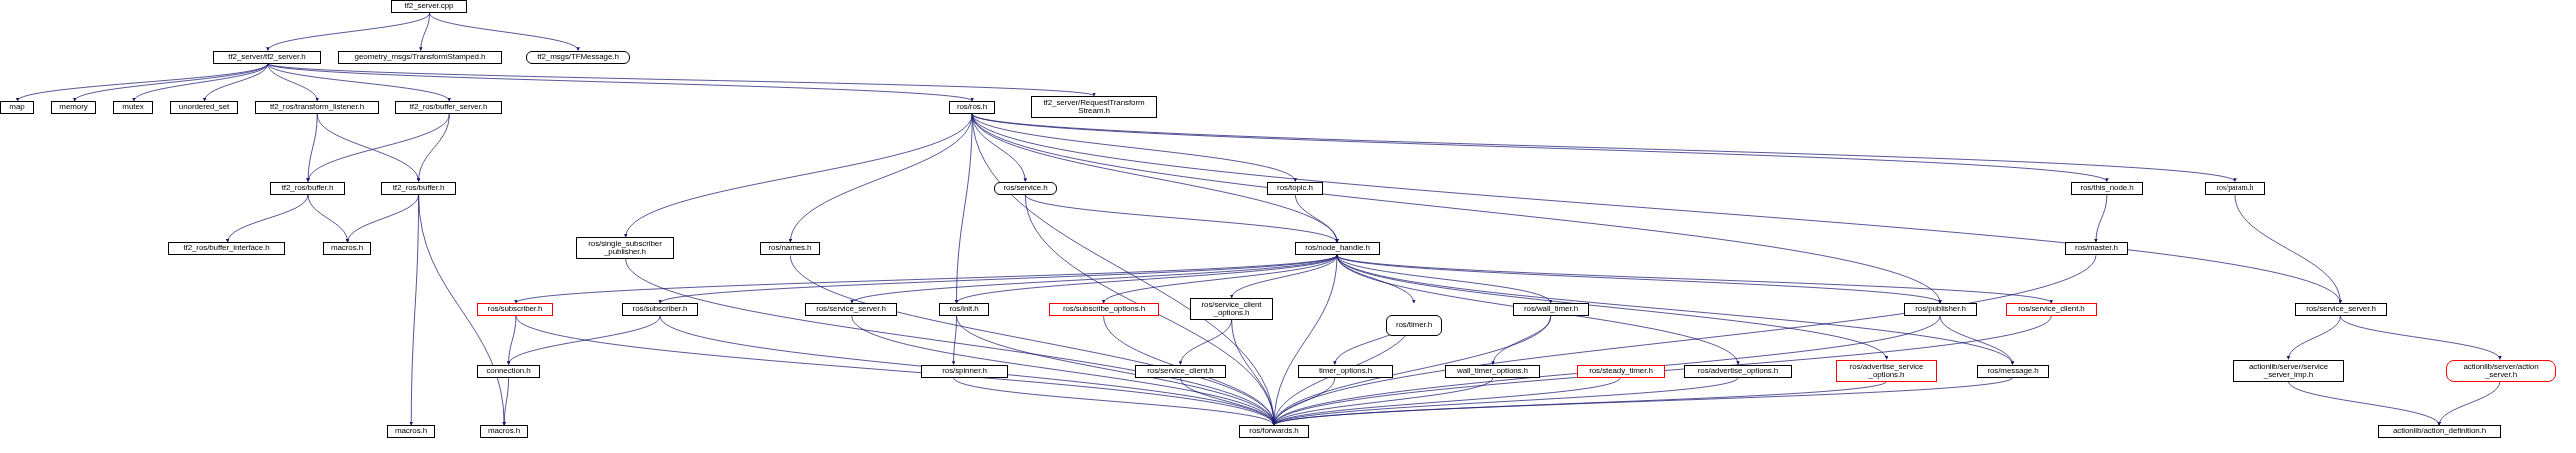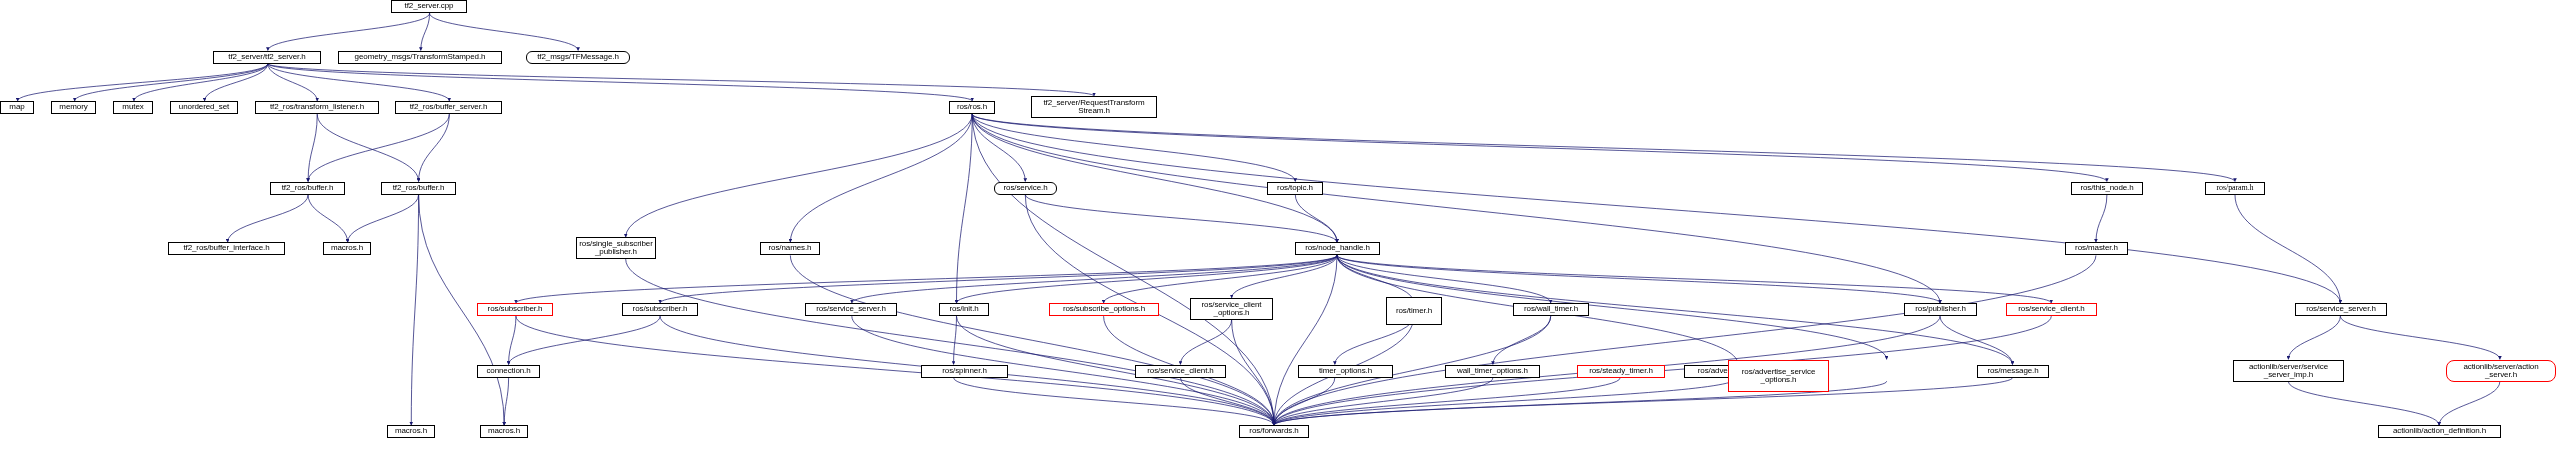--- a/index.html
+++ b/index.html
@@ -151,45 +151,45 @@
       <div class="node" style="left: 1031px; top: 96px; width: 126px; height: 22px;"><span>tf2_server/RequestTransform
 Stream.h</span></div>
       <div class="node" style="left: 270px; top: 182px; width: 75px; height: 13px;"><span>tf2_ros/buffer.h</span></div>
       <div class="node" style="left: 381px; top: 182px; width: 75px; height: 13px;"><span>tf2_ros/buffer.h</span></div>
       <div class="node" style="left: 994px; top: 182px; width: 63px; height: 13px; border-radius: 6px;"><span>ros/service.h</span></div>
       <div class="node" style="left: 1267px; top: 182px; width: 56px; height: 13px;"><span>ros/topic.h</span></div>
       <div class="node" style="left: 2071px; top: 182px; width: 72px; height: 13px;"><span>ros/this_node.h</span></div>
       <div class="node" style="left: 2205px; top: 182px; width: 60px; height: 13px; font-family: Liberation Serif, serif;"><span>ros/param.h</span></div>
       <div class="node" style="left: 168px; top: 242px; width: 117px; height: 13px;"><span>tf2_ros/buffer_interface.h</span></div>
       <div class="node" style="left: 323px; top: 242px; width: 48px; height: 13px;"><span>macros.h</span></div>
-      <div class="node" style="left: 576px; top: 237px; width: 80px; height: 22px;"><span>ros/single_subscriber
+      <div class="node" style="left: 576px; top: 237px; width: 98px; height: 22px;"><span>ros/single_subscriber
 _publisher.h</span></div>
       <div class="node" style="left: 760px; top: 242px; width: 60px; height: 13px;"><span>ros/names.h</span></div>
       <div class="node" style="left: 1295px; top: 242px; width: 85px; height: 13px;"><span>ros/node_handle.h</span></div>
       <div class="node" style="left: 2065px; top: 242px; width: 63px; height: 13px;"><span>ros/master.h</span></div>
       <div class="node red" style="left: 477px; top: 303px; width: 76px; height: 13px;"><span>ros/subscriber.h</span></div>
       <div class="node" style="left: 622px; top: 303px; width: 76px; height: 13px;"><span>ros/subscriber.h</span></div>
       <div class="node" style="left: 805px; top: 303px; width: 92px; height: 13px;"><span>ros/service_server.h</span></div>
       <div class="node" style="left: 931px; top: 303px; width: 50px; height: 13px; margin-left: 8px;"><span>ros/init.h</span></div>
       <div class="node red" style="left: 1049px; top: 303px; width: 110px; height: 13px;"><span>ros/subscribe_options.h</span></div>
       <div class="node" style="left: 1190px; top: 298px; width: 83px; height: 22px;"><span>ros/service_client
 _options.h</span></div>
-      <div class="node" style="left: 1386px; top: 297px; width: 56px; height: 28px;"><span>ros/timer.h</span></div>
+      <div class="node" style="left: 1386px; top: 315px; width: 56px; height: 21px; border-radius: 6px;"><span>ros/timer.h</span></div>
       <div class="node" style="left: 1513px; top: 303px; width: 76px; height: 13px;"><span>ros/wall_timer.h</span></div>
       <div class="node" style="left: 1904px; top: 303px; width: 73px; height: 13px;"><span>ros/publisher.h</span></div>
       <div class="node red" style="left: 2006px; top: 303px; width: 91px; height: 13px;"><span>ros/service_client.h</span></div>
       <div class="node" style="left: 2295px; top: 303px; width: 92px; height: 13px;"><span>ros/service_server.h</span></div>
       <div class="node" style="left: 477px; top: 365px; width: 63px; height: 13px;"><span>connection.h</span></div>
       <div class="node" style="left: 921px; top: 365px; width: 87px; height: 13px;"><span>ros/spinner.h</span></div>
       <div class="node" style="left: 1135px; top: 365px; width: 91px; height: 13px;"><span>ros/service_client.h</span></div>
       <div class="node" style="left: 1298px; top: 365px; width: 95px; height: 13px;"><span>timer_options.h</span></div>
       <div class="node" style="left: 1445px; top: 365px; width: 95px; height: 13px;"><span>wall_timer_options.h</span></div>
       <div class="node red" style="left: 1577px; top: 365px; width: 88px; height: 13px;"><span>ros/steady_timer.h</span></div>
       <div class="node" style="left: 1684px; top: 365px; width: 108px; height: 13px;"><span>ros/advertise_options.h</span></div>
-      <div class="node red" style="left: 1728px; top: 360px; width: 101px; height: 32px;"><span>ros/advertise_service
+      <div class="node red" style="left: 1836px; top: 360px; width: 101px; height: 22px;"><span>ros/advertise_service
 _options.h</span></div>
       <div class="node" style="left: 1977px; top: 365px; width: 72px; height: 13px;"><span>ros/message.h</span></div>
       <div class="node" style="left: 2233px; top: 360px; width: 111px; height: 22px;"><span>actionlib/server/service
 _server_imp.h</span></div>
       <div class="node red" style="left: 2446px; top: 360px; width: 110px; height: 22px; border-radius: 8px;"><span>actionlib/server/action
 _server.h</span></div>
       <div class="node" style="left: 387px; top: 425px; width: 48px; height: 13px;"><span>macros.h</span></div>
       <div class="node" style="left: 480px; top: 425px; width: 48px; height: 13px;"><span>macros.h</span></div>
       <div class="node" style="left: 1239px; top: 425px; width: 70px; height: 13px;"><span>ros/forwards.h</span></div>
       <div class="node" style="left: 2378px; top: 425px; width: 123px; height: 13px;"><span>actionlib/action_definition.h</span></div>

